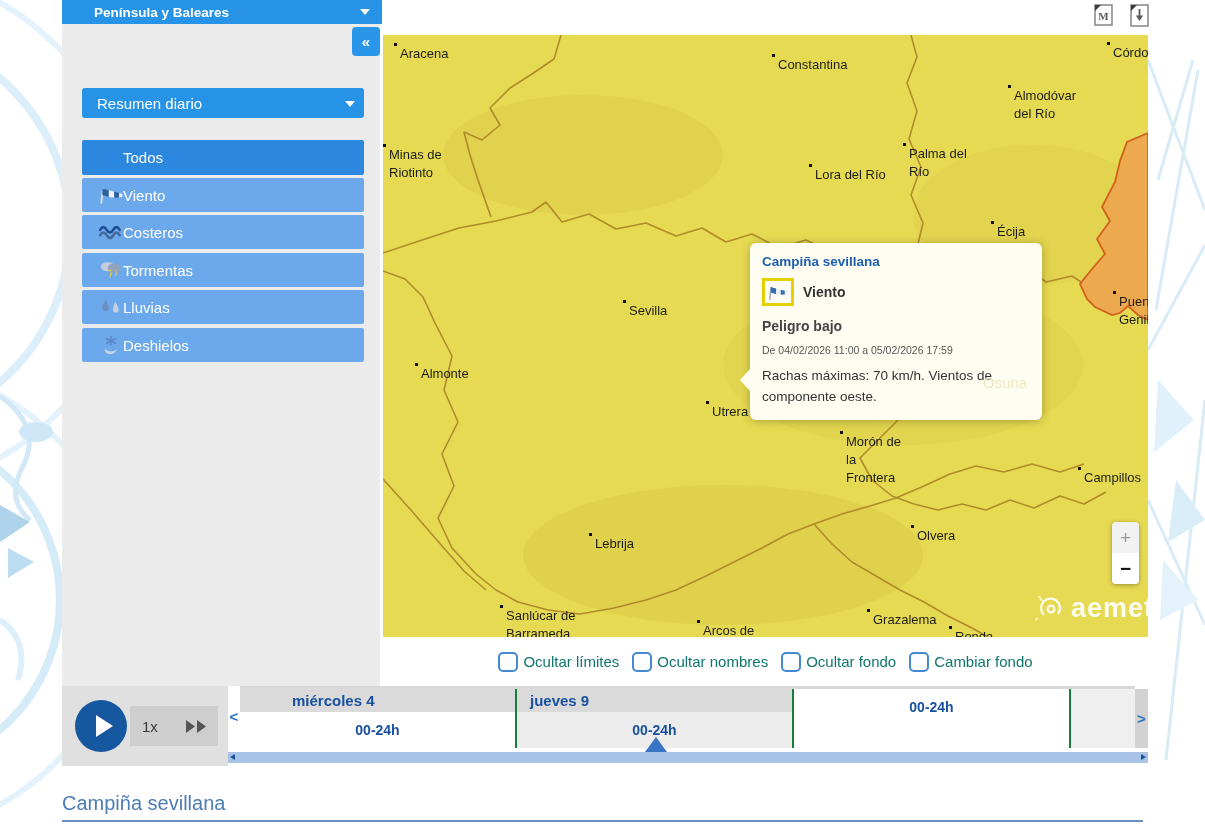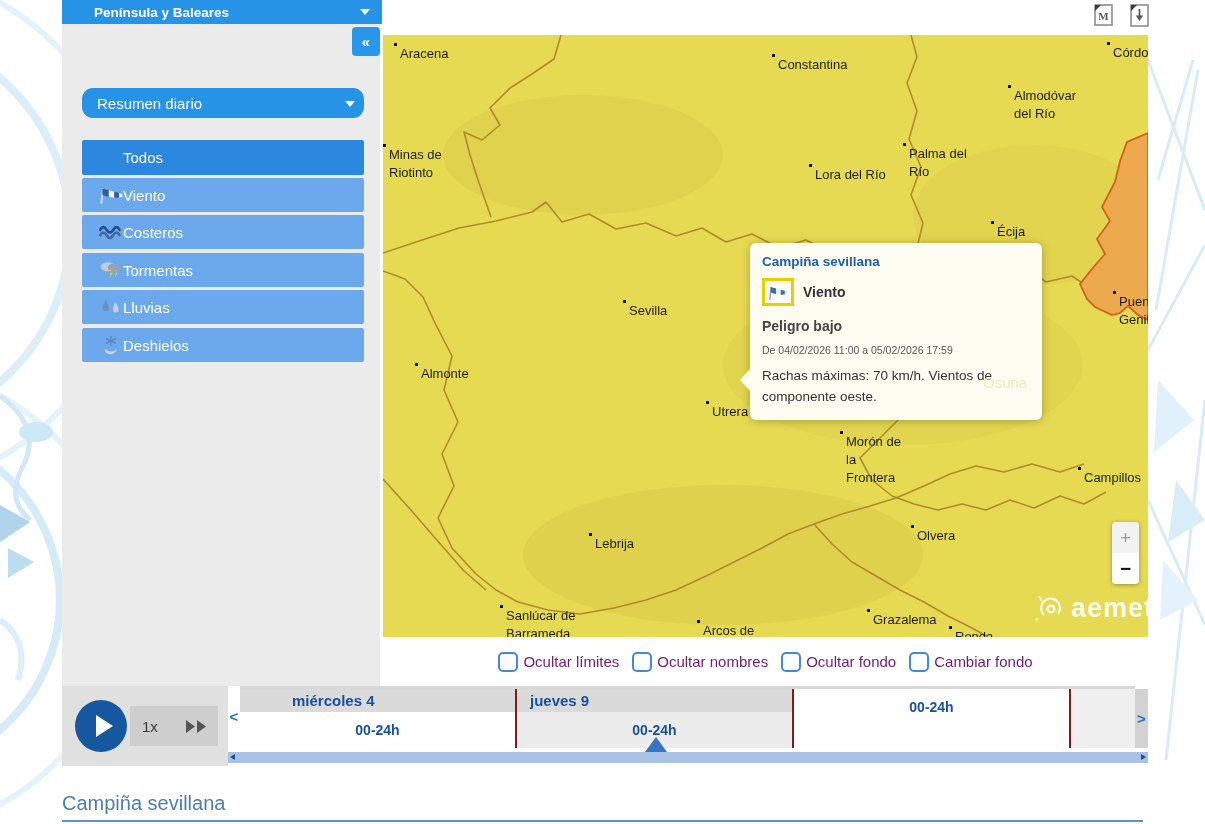--- a/index.html
+++ b/index.html
@@ -11,21 +11,21 @@
   .topbar{position:absolute;left:62px;top:0;width:320px;height:24px;background:#2793e6;color:#fff;
           font-size:13.5px;font-weight:bold;display:flex;align-items:center;cursor:pointer}
   .topbar .lbl{margin-left:32px}
   .caret{width:0;height:0;border-left:5px solid transparent;border-right:5px solid transparent;
          border-top:6px solid #fff;position:absolute}
   .topbar .caret{left:298px;top:9px}
   .sidebar-bg{position:absolute;left:62px;top:24px;width:318px;height:662px;background:#ebebeb}
   .collapse-btn{position:absolute;left:352px;top:27px;width:28px;height:29px;background:#2996ea;
                 border:none;border-radius:4px;color:#fff;font-size:15px;font-weight:bold;cursor:pointer;
                 display:flex;align-items:center;justify-content:center;padding:0}
-  .resumen{position:absolute;left:82px;top:88px;width:282px;height:30px;background:#2793e6;border-radius:11px;
+  .resumen{position:absolute;left:82px;top:88px;width:282px;height:30px;background:#2793e6;border-radius:3px;
            color:#fff;font-size:15px;display:flex;align-items:center;cursor:pointer}
   .resumen .lbl{margin-left:15px}
   .resumen .caret{left:263px;top:13px}
   
   .filter{position:absolute;left:82px;width:282px;height:34px;background:#6ca9ec;border-radius:2px;
           color:#fff;font-size:15px;display:flex;align-items:center;cursor:pointer}
   .filter.active{background:#2c87de;height:35px}
   .filter .ficon{position:absolute;left:16px;width:26px;height:20px}
   .filter .ficon svg{width:100%;height:100%}
   .filter .flabel{margin-left:41px}
@@ -51,40 +51,40 @@
   .tt-desc span{display:block}
   .zoomctl{position:absolute;left:729px;top:487px;width:27px;border-radius:4px;overflow:hidden;
            box-shadow:0 1px 4px rgba(0,0,0,.35);z-index:5}
   .zoomctl button{display:block;width:27px;height:31px;border:none;padding:0;font-size:19px;cursor:pointer}
   .zbtn-in{background:#f2f2f2;color:#9a9a9a;border-bottom:1px solid #ddd}
   .zbtn-out{background:#fff;color:#111;font-weight:bold}
   .aemet-logo{position:absolute;left:652px;top:558px;display:flex;align-items:center;gap:6px;z-index:3;
               color:rgba(255,255,255,.92);font-size:27px;font-weight:bold;letter-spacing:1px}
   
   .map-options{position:absolute;left:383px;top:637px;width:765px;height:49px;background:#fff;display:flex;
-               align-items:center;justify-content:center;gap:13px;font-size:15px;color:#701a75}
+               align-items:center;justify-content:center;gap:13px;font-size:15px;color:#0f766e}
   .opt{display:flex;align-items:center;gap:5px;cursor:pointer}
   .chk{width:16px;height:16px;border:2px solid #4489d2;border-radius:5px;background:#fbfdff}
   
   .player{position:absolute;left:62px;top:686px;width:166px;height:80px;background:#e0e0e0}
   .play-btn{position:absolute;left:13px;top:14px;width:52px;height:52px;border-radius:50%;background:#15589f;
             border:none;cursor:pointer;padding:0}
   .play-tri{position:absolute;left:21px;top:15px;width:0;height:0;border-left:17px solid #fff;
             border-top:11px solid transparent;border-bottom:11px solid transparent}
   .speed{position:absolute;left:68px;top:20px;width:88px;height:40px;background:#cecece;display:flex;
          align-items:center;cursor:pointer}
   .speed .sp{margin-left:12px;font-size:15px;color:#3a3a3a}
   .speed svg{position:absolute;left:54px;top:13px}
   
   .timeline{position:absolute;left:228px;top:686px;width:920px;height:80px}
   .tl-topstrip{position:absolute;left:12px;top:0;width:895px;height:3px;background:#d8d8d8}
   .tl-prev{position:absolute;left:0;top:22px;width:12px;color:#2a6fc0;font-weight:bold;font-size:15px;
            cursor:pointer;text-align:center}
   .tl-cols{position:absolute;left:12px;top:3px;display:flex}
-  .tl-col{width:275px;border-right:2px solid #7f1d1d;cursor:pointer}
+  .tl-col{width:275px;border-right:2px solid #15803d;cursor:pointer}
   .tl-head{background:#dadada;color:#17509e;font-weight:bold;font-size:15px;height:23px;
            padding:3px 0 0 13px;box-sizing:border-box}
   .tl-col.first .tl-head{padding-left:52px}
   .tl-body{background:#fff;color:#17509e;font-weight:bold;font-size:14px;text-align:center;height:36px;
            line-height:36px}
   .tl-col.selected .tl-body{background:#ececec}
   .tl-extra{position:absolute;left:843px;top:3px;width:64px;height:59px;background:#efefef}
   .tl-next{position:absolute;left:907px;top:3px;width:13px;height:59px;background:#d2d2d2;color:#2a6fc0;
            font-weight:bold;font-size:15px;display:flex;align-items:center;justify-content:center;cursor:pointer}
   .tl-scroll{position:absolute;left:0;top:66px;width:920px;height:11px;background:#a9c3e6;cursor:pointer}

